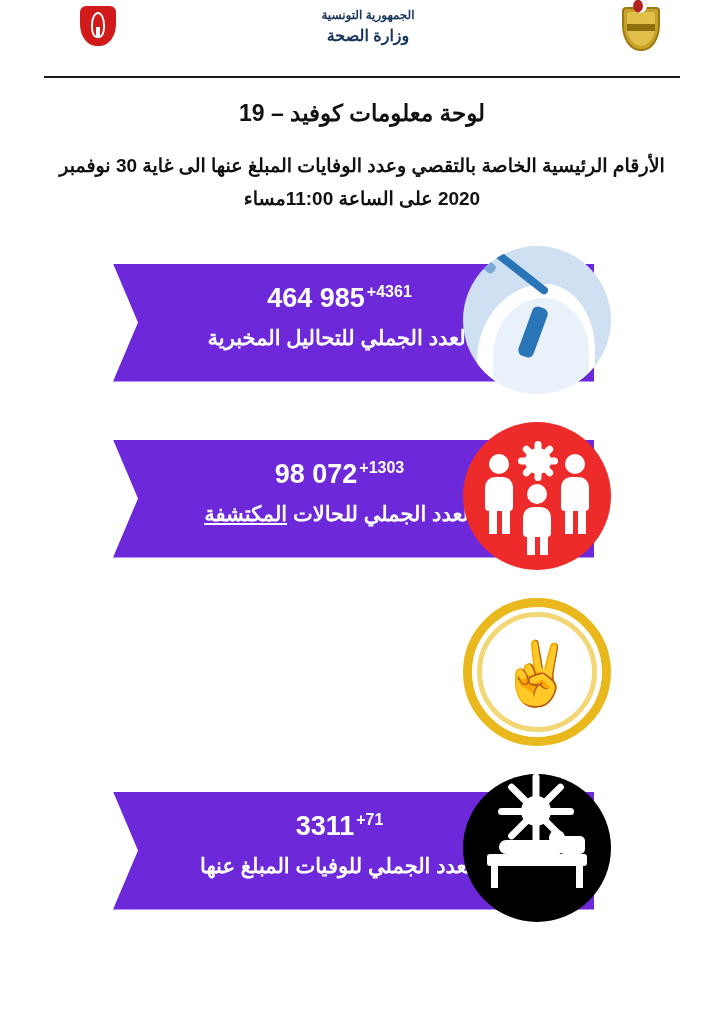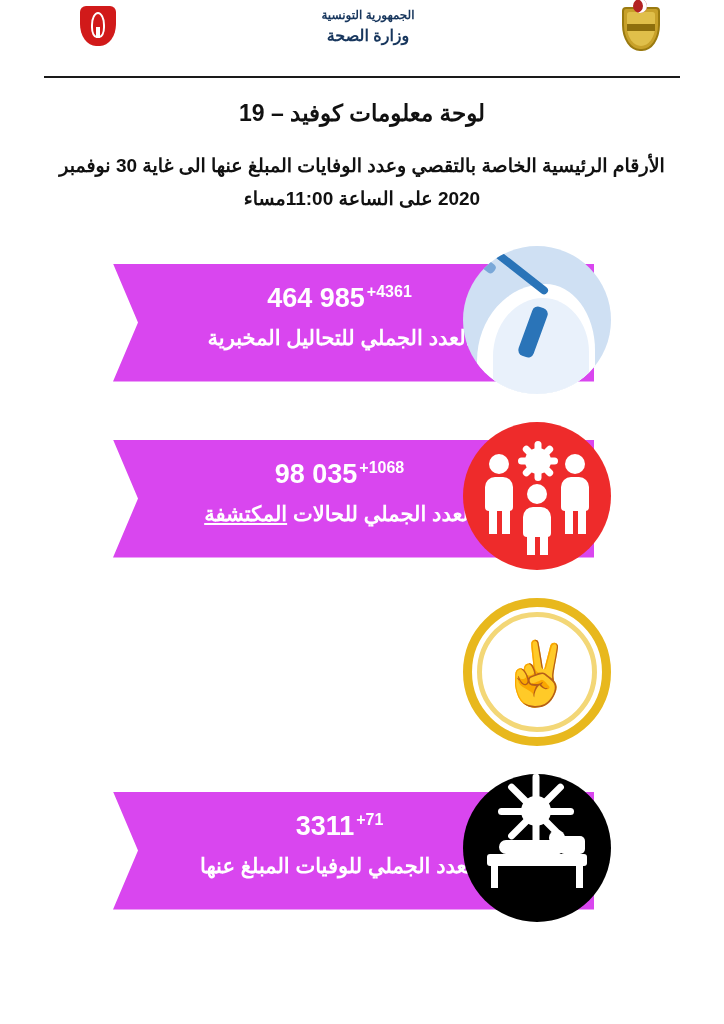--- a/index.html
+++ b/index.html
@@ -160,21 +160,21 @@
     position: relative;
     height: 150px;
     margin-bottom: 26px;
   }
   .ribbon {
     position: absolute;
     top: 18px;
     right: 130px;
     left: 113px;
     height: 118px;
-    background: #d946ef;
+    background: #6d28d9;
     color: #ffffff;
     box-sizing: border-box;
     padding: 2px 48px 10px 20px;
     display: flex;
     flex-direction: column;
     align-items: center;
     justify-content: center;
     
     clip-path: polygon(0% 0%, 100% 0%, 100% 100%, 0% 100%, 5.2% 50%);
   }
@@ -450,21 +450,21 @@
       <div class="head"></div>
       <div class="swab"></div>
       <div class="swab2"></div>
       <div class="tube"></div>
     </div>
   </div>
 
   <div class="card">
     <div class="ribbon">
       <div class="value-line">
-        <span>98 035</span><span class="delta">+1068</span>
+        <span>98 072</span><span class="delta">+1303</span>
       </div>
       <div class="label"><span>العدد  الجملي للحالات </span><u>المكتشفة</u></div>
     </div>
     <div class="badge badge-people">
       <div class="person p-head" style="left:26px;top:32px;width:20px;height:20px;"></div>
       <div class="person" style="left:22px;top:55px;width:28px;height:34px;border-radius:10px 10px 4px 4px;"></div>
       <div class="person" style="left:26px;top:88px;width:8px;height:24px;"></div>
       <div class="person" style="left:39px;top:88px;width:8px;height:24px;"></div>
 
       <div class="person p-head" style="left:102px;top:32px;width:20px;height:20px;"></div>

